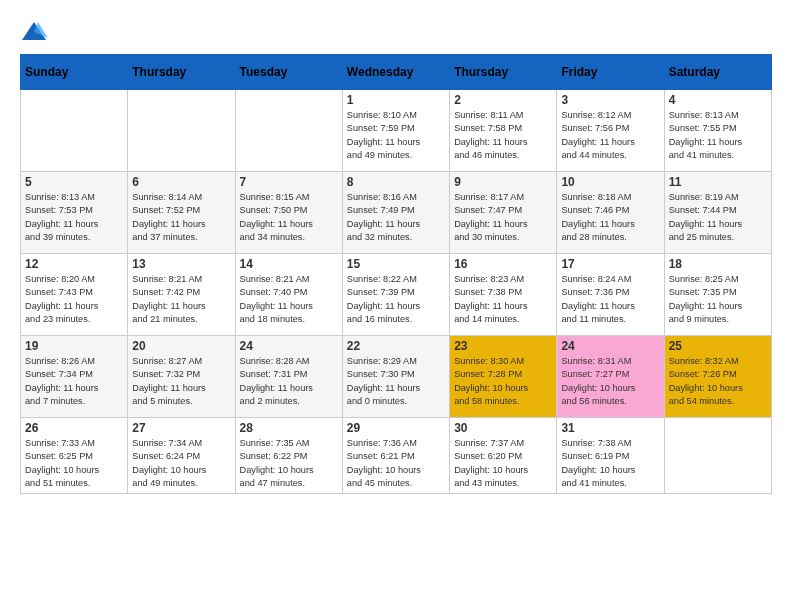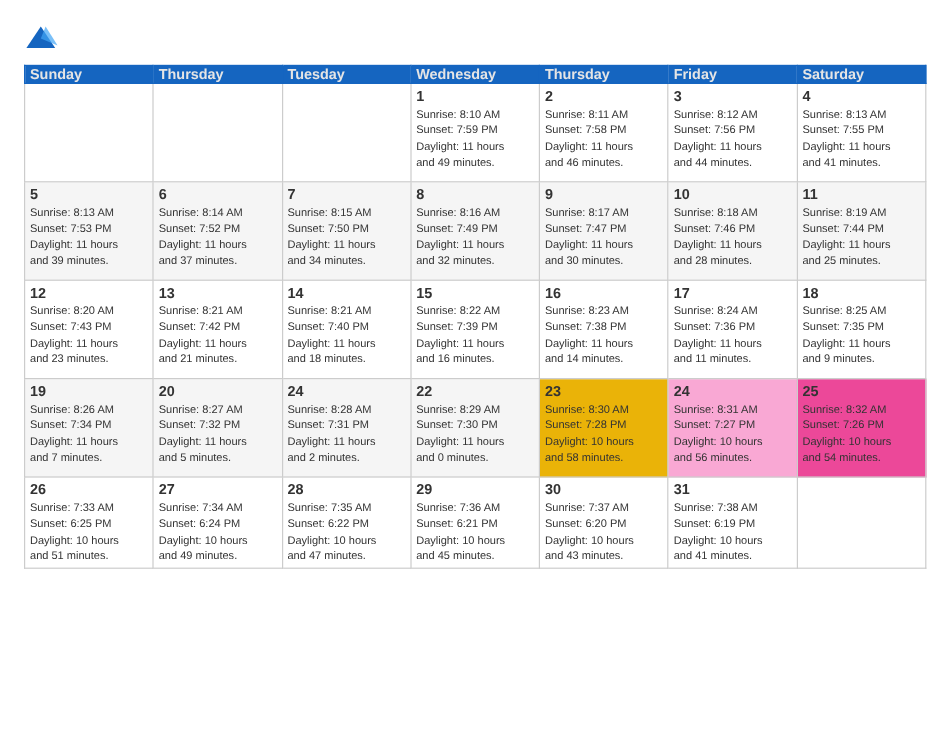--- a/index.html
+++ b/index.html
@@ -58,24 +58,24 @@
       font-size: 14px;
       color: #555;
     }
     .calendar {
       width: 100%;
       border-collapse: collapse;
       border: 1px solid #ccc;
     }
     .calendar th {
       background: #1565c0;
-      color: #e5e5e5;
+      color: #000000;
       font-size: 12px;
       font-weight: bold;
-      padding: 0 4px;
+      padding: 10px 4px;
       text-align: left;
       border: 1px solid #1565c0;
       width: calc(100% / 7);
     }
     .calendar td {
       vertical-align: top;
       border: 1px solid #ccc;
       padding: 3px 4px;
       width: calc(100% / 7);
       height: 82px;
@@ -236,21 +236,21 @@
             <div class="day-info">Sunrise: 8:29 AM<br>Sunset: 7:30 PM<br>Daylight: 11 hours<br>and 0 minutes.</div>
           </td>
           <td style="background: #eab308;">
             <span class="day-number">23</span>
             <div class="day-info">Sunrise: 8:30 AM<br>Sunset: 7:28 PM<br>Daylight: 10 hours<br>and 58 minutes.</div>
           </td>
           <td style="background: #f9a8d4;">
             <span class="day-number">24</span>
             <div class="day-info">Sunrise: 8:31 AM<br>Sunset: 7:27 PM<br>Daylight: 10 hours<br>and 56 minutes.</div>
           </td>
-          <td style="background: #ec4899;">
+          <td style="background: #eab308;">
             <span class="day-number">25</span>
             <div class="day-info">Sunrise: 8:32 AM<br>Sunset: 7:26 PM<br>Daylight: 10 hours<br>and 54 minutes.</div>
           </td>
         </tr>
         <tr class="last-row">
           <td>
             <span class="day-number">26</span>
             <div class="day-info">Sunrise: 7:33 AM<br>Sunset: 6:25 PM<br>Daylight: 10 hours<br>and 51 minutes.</div>
           </td>
           <td>

